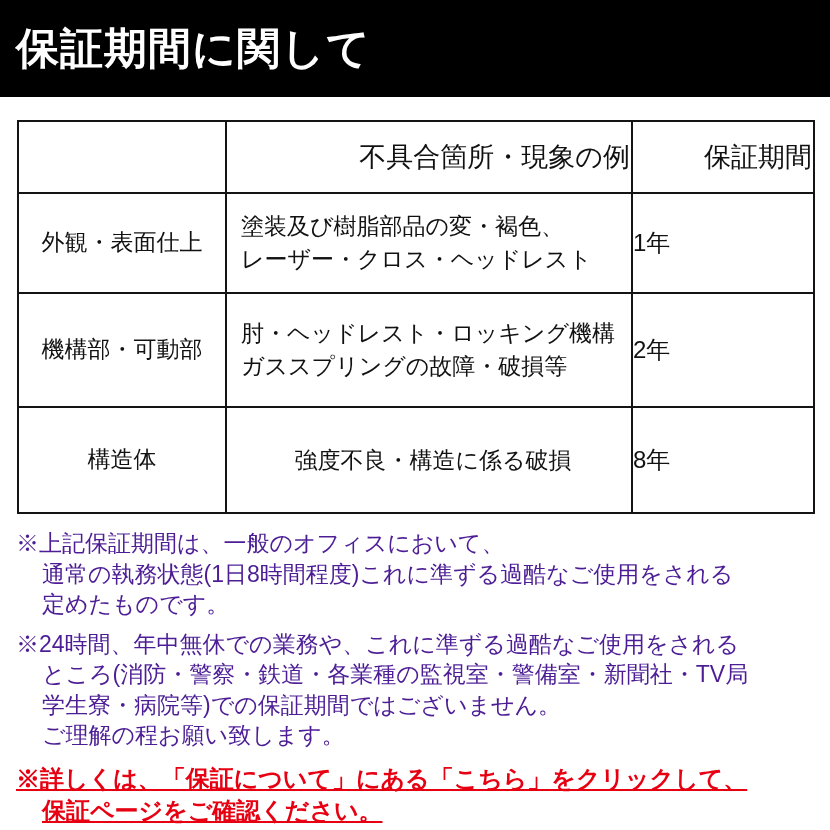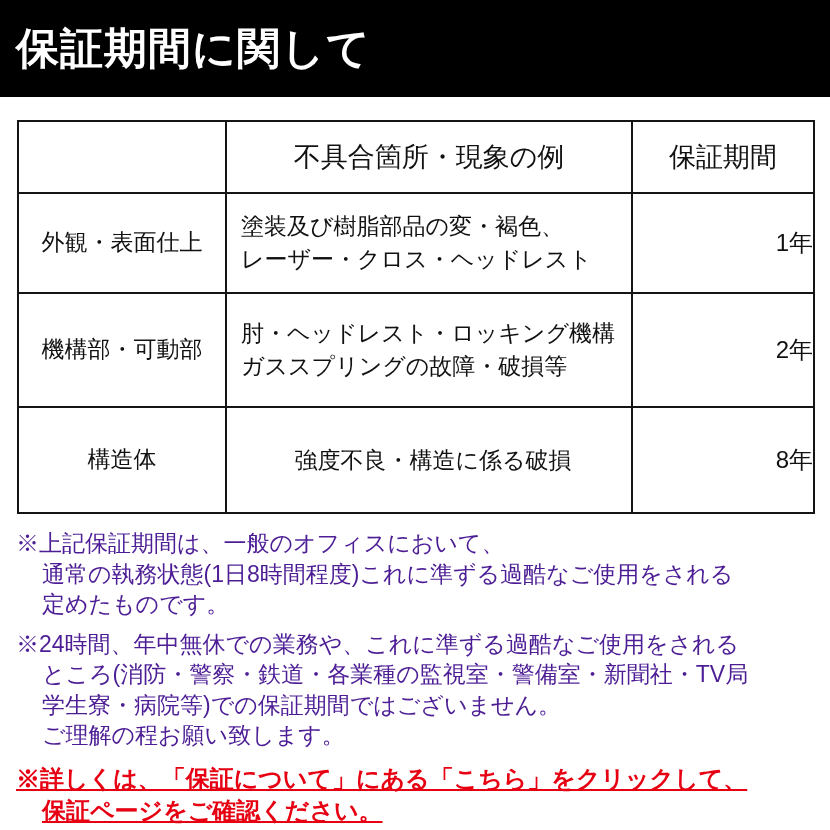--- a/index.html
+++ b/index.html
@@ -50,21 +50,21 @@
     border: 2px solid #141414;
     font-weight: normal;
     color: #111111;
   }
   .col-a { width: 208px; }
   .col-b { width: 406px; }
   .col-c { width: 182px; }
 
   thead td {
     height: 68px;
-    text-align: center;
+    text-align: right;
     vertical-align: middle;
     font-size: 27px;
   }
   thead td.blank {
     border-left-color: #141414;
   }
   tbody td {
     vertical-align: middle;
     padding: 10px 0;
   }
@@ -78,21 +78,21 @@
     text-align: left;
     font-size: 23px;
     line-height: 1.42;
     padding-left: 14px;
   }
   td.desc.center {
     text-align: center;
     padding-left: 8px;
   }
   td.period {
-    text-align: right;
+    text-align: left;
     font-size: 24px;
   }
   .row1 td { height: 78px; }
   .row2 td { height: 92px; }
   .row3 td { height: 84px; }
 
   
   .notes {
     padding: 14px 16px 0 16px;
     box-sizing: border-box;

